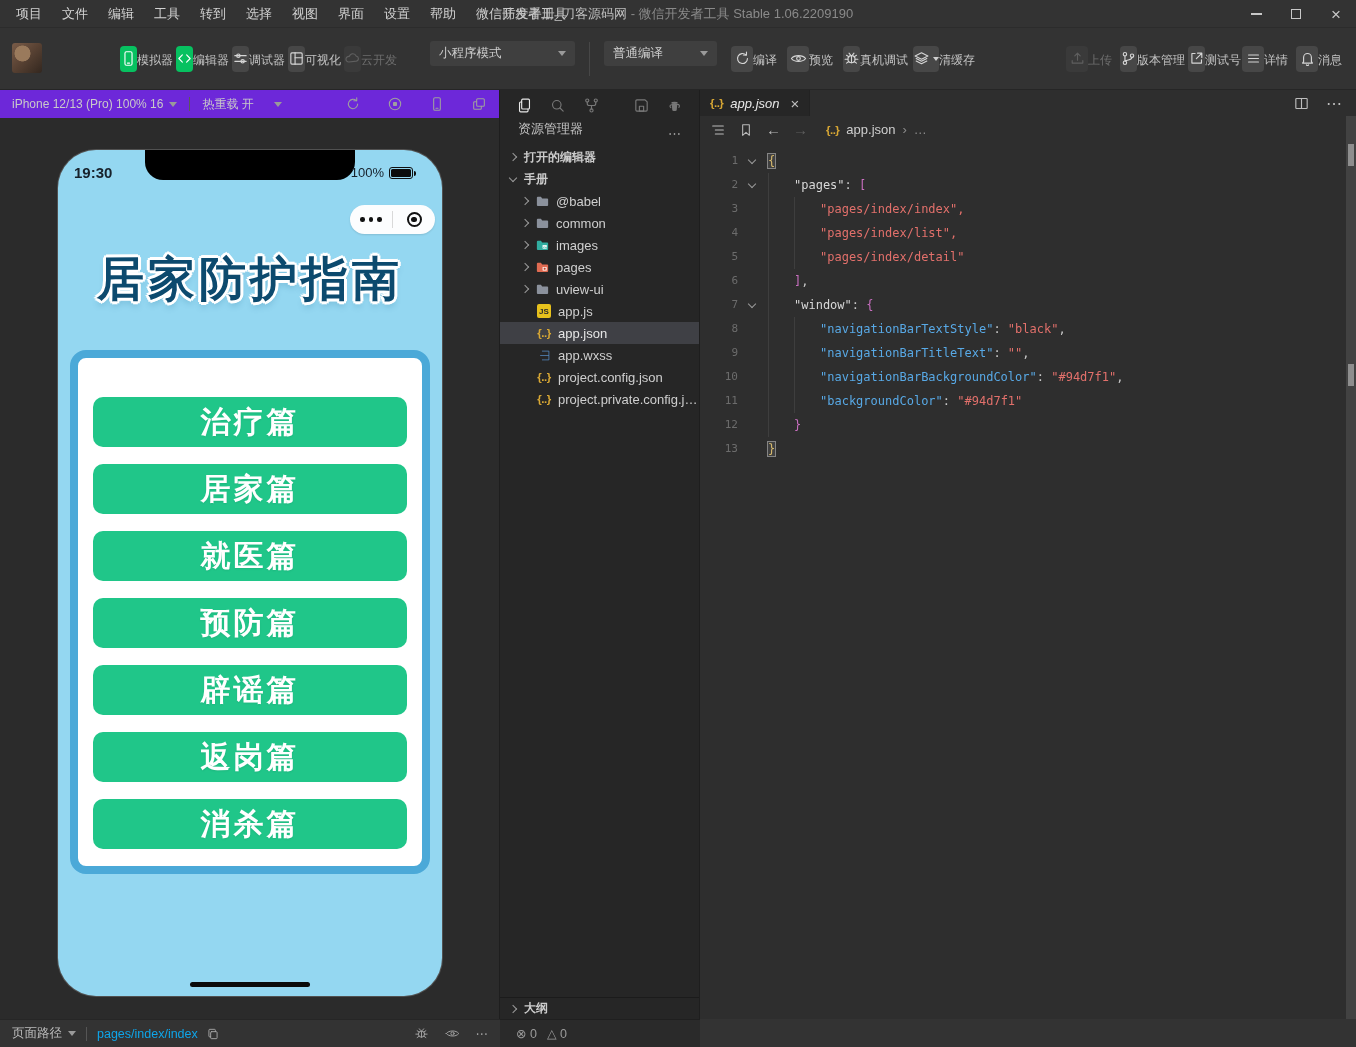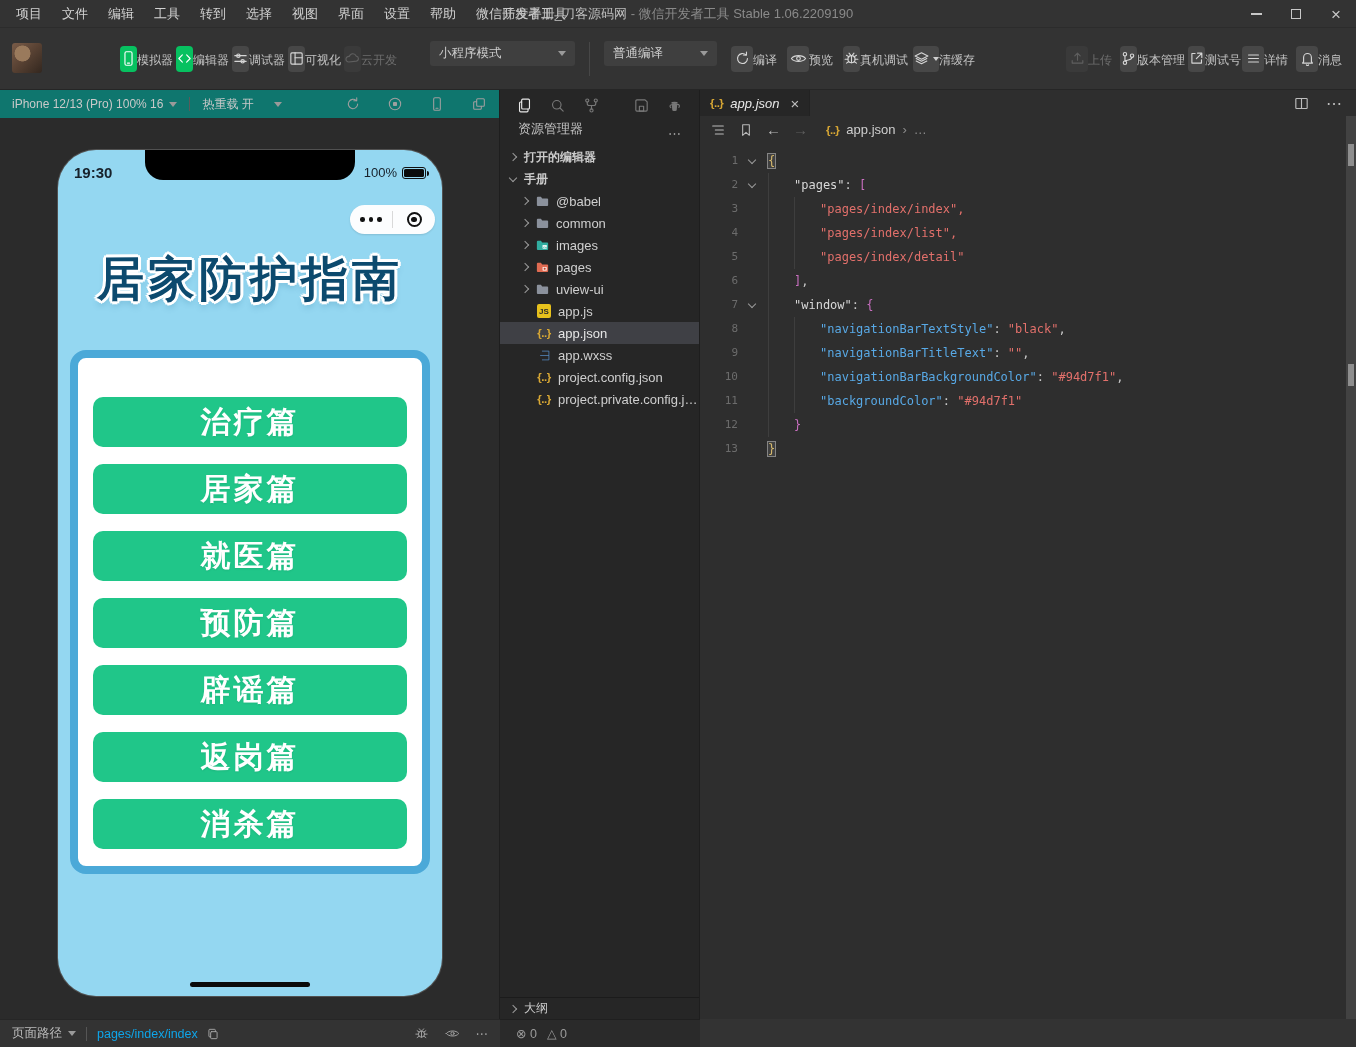--- a/index.html
+++ b/index.html
@@ -41,30 +41,30 @@
   .vsep { width:1px; height:34px; background:#474747; margin:0 14px; align-self:center; }
   .g-actions { margin-left:14px; }
   .g-right { margin-left:auto; margin-right:14px; gap:8px; }
   .icon { display:inline-flex; align-items:center; justify-content:center; }
   .icon svg { width:17px; height:17px; stroke:currentColor; fill:none; stroke-width:1.6; stroke-linecap:round; stroke-linejoin:round; }
   .mini-caret { width:0;height:0;border-left:3.5px solid transparent;border-right:3.5px solid transparent;border-top:4px solid #cfcfcf; margin-left:3px; }
 
   
   .main { position:absolute; top:90px; left:0; right:0; bottom:28px; display:flex; }
   .sim-col { width:500px; display:flex; flex-direction:column; border-right:1px solid #1e1e1e; }
-  .sim-toolbar { height:28px; background:#0f766e; display:flex; align-items:center; font-size:12px; color:#c9c9c9; padding:0 12px; flex:none; }
+  .sim-toolbar { height:28px; background:#6d28d9; display:flex; align-items:center; font-size:12px; color:#c9c9c9; padding:0 12px; flex:none; }
   .sim-toolbar .sep { width:1px; height:14px; background:#5a5a5a; margin:0 12px; }
   .sim-tb-icons { margin-left:auto; display:flex; gap:26px; color:#9f9f9f; }
   .sim-tb-icons .icon svg{ width:16px;height:16px; }
   .stage { flex:1; background:#2b2b2b; position:relative; }
 
   
   .phone { position:absolute; left:58px; top:32px; width:384px; height:846px; background:#94d7f1; border-radius:38px; box-shadow:0 0 0 1px rgba(255,255,255,0.18); overflow:hidden; }
   .notch { position:absolute; left:87px; top:0; width:210px; height:30px; background:#000; border-radius:0 0 18px 18px; }
-  .p-status { position:absolute; top:14px; left:0; right:0; display:flex; align-items:center; padding:0 16px; }
+  .p-status { position:absolute; top:14px; left:0; right:13px; display:flex; align-items:center; padding:0 16px; }
   .p-time { font-size:15px; font-weight:bold; color:#17212b; }
   .p-batt-group { margin-left:auto; display:flex; align-items:center; gap:5px; }
   .p-batt-pct { font-size:13px; color:#17212b; }
   .batt { position:relative; width:24px; height:12px; border:1.5px solid #101010; border-radius:3px; }
   .batt::before { content:""; position:absolute; inset:1px; background:#0c0c0c; border-radius:1.5px; }
   .batt::after { content:""; position:absolute; right:-4px; top:3px; width:2.5px; height:5px; background:#101010; border-radius:0 2px 2px 0; }
   .capsule { position:absolute; top:55px; right:7px; width:85px; height:29px; background:#fcfdfe; border-radius:15px; display:flex; align-items:center; box-shadow:0 1px 2px rgba(0,0,0,0.12); }
   .cap-dots { flex:1; display:flex; justify-content:center; gap:4px; }
   .cap-dots i { width:4.5px; height:4.5px; border-radius:50%; background:#121212; }
   .cap-div { width:1px; height:17px; background:#d9d9d9; }
@@ -91,21 +91,21 @@
   .tree { flex:1; overflow:hidden; }
   .tree-row { height:22px; display:flex; align-items:center; padding-left:22px; color:#cfcfcf; cursor:default; }
   .tree-row.selected { background:#3f4045; color:#e6e6e6; }
   .tree-row .chev { margin:0 6px 0 0; }
   .tree-row.file { padding-left:36px; }
   .t-ic { width:16px; height:16px; margin-right:6px; display:inline-flex; align-items:center; justify-content:center; flex:none; }
   .t-ic svg { width:15px; height:15px; }
   .js-badge { width:14px; height:14px; border-radius:2px; background:#e7c11c; color:#2b2b2b; font-size:8px; font-weight:bold; display:flex; align-items:center; justify-content:center; }
   .brace-ic { color:#d9a834; font-weight:bold; font-size:11.5px; letter-spacing:-0.5px; }
   .t-name { white-space:nowrap; overflow:hidden; text-overflow:ellipsis; }
-  .outline-row { height:22px; border-top:1px solid #1b1b1b; display:flex; align-items:center; padding-left:8px; font-weight:normal; font-size:12px; color:#cccccc; flex:none;margin-top:28px; }
+  .outline-row { height:22px; border-top:1px solid #1b1b1b; display:flex; align-items:center; padding-left:8px; font-weight:bold; font-size:12px; color:#cccccc; flex:none;margin-top:28px; }
 
   
   .ed-col { flex:1; background:#2e2e2e; display:flex; flex-direction:column; position:relative; }
   .tabbar { height:26px; flex:none; display:flex; align-items:center; }
   .tab { height:26px; background:#262626; display:flex; align-items:center; padding:0 10px; gap:7px; border-right:1px solid #222; }
   .tab-name { font-size:13px; font-style:italic; color:#e8e8e8; }
   .tab-close { color:#c0c0c0; font-size:15px; margin-left:4px; }
   .tab-right { margin-left:auto; display:flex; gap:16px; padding-right:14px; color:#bdbdbd; }
   .crumb-row { height:27px; flex:none; display:flex; align-items:center; padding-left:10px; gap:12px; color:#b9b9b9; }
   .crumb-row .icon svg { width:16px; height:16px; }

